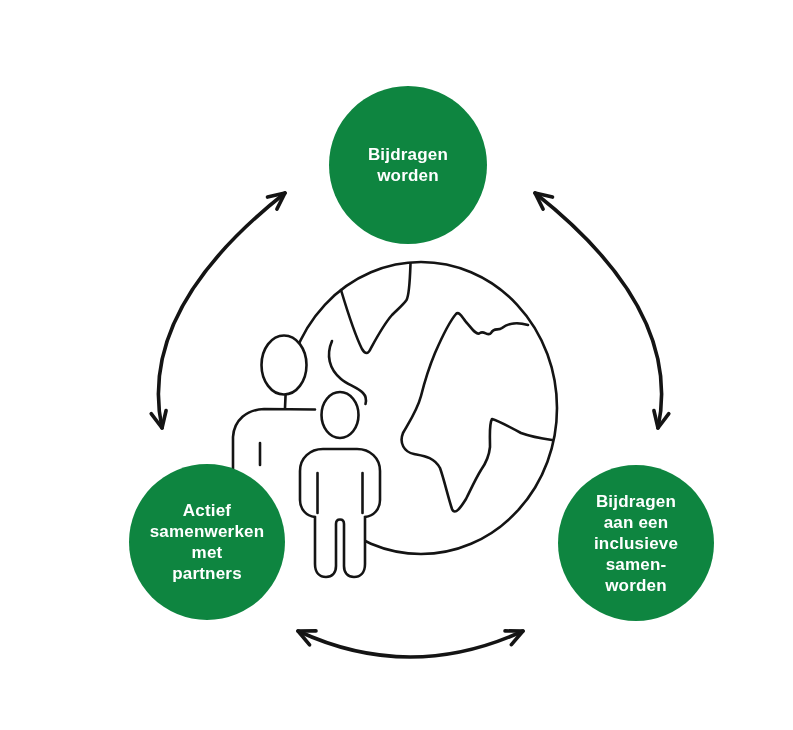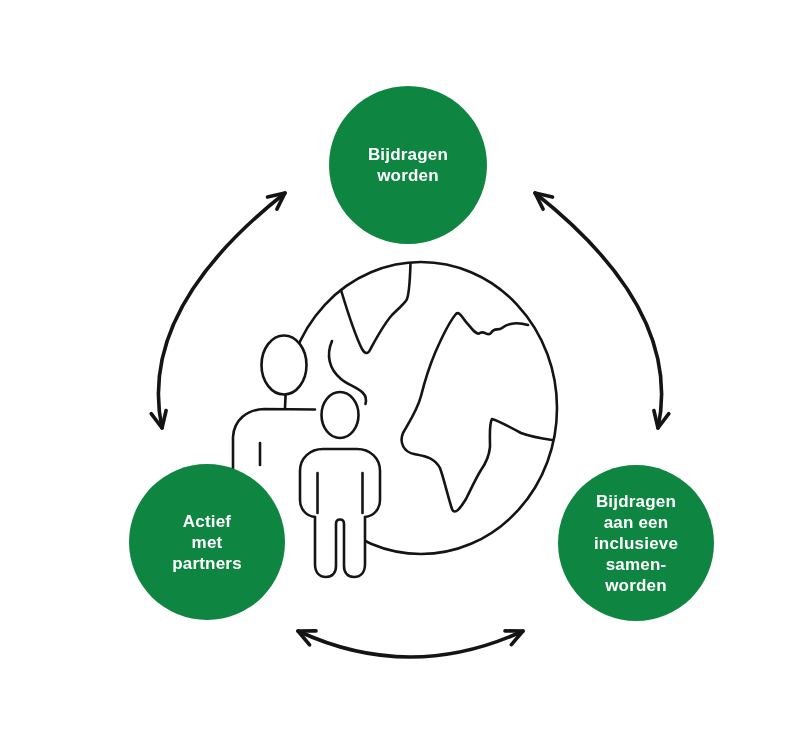--- a/index.html
+++ b/index.html
@@ -131,20 +131,21 @@
     </g>
   </svg>
 
   <div class="node" id="node-top">
     <span>Bijdragen</span>
     <span>worden</span>
   </div>
 
   <div class="node" id="node-left">
     <span>Actief</span>
+    <span>samenwerken</span>
     <span>met</span>
     <span>partners</span>
   </div>
 
   <div class="node" id="node-right">
     <span>Bijdragen</span>
     <span>aan een</span>
     <span>inclusieve</span>
     <span>samen-</span>
     <span>worden</span>

